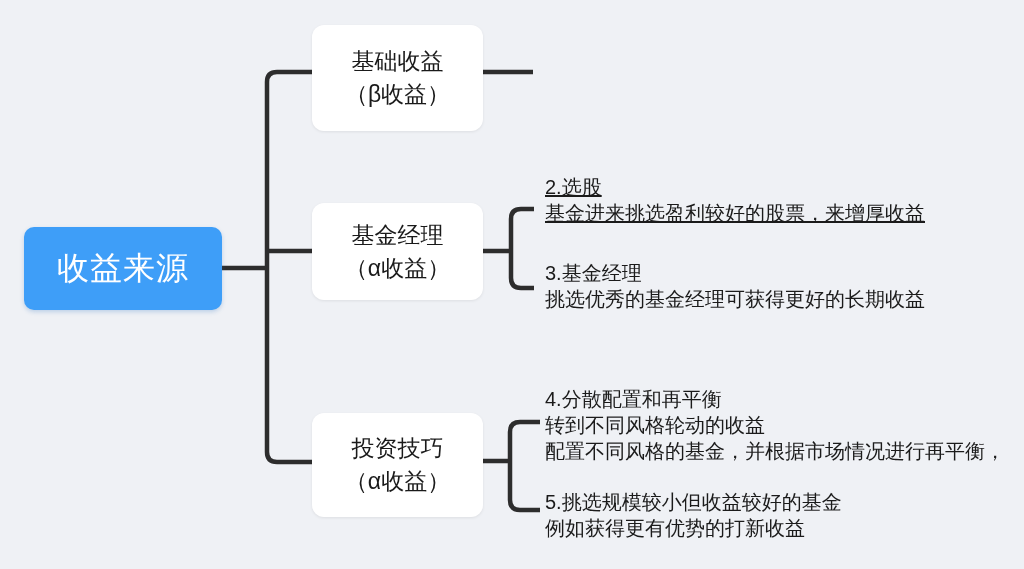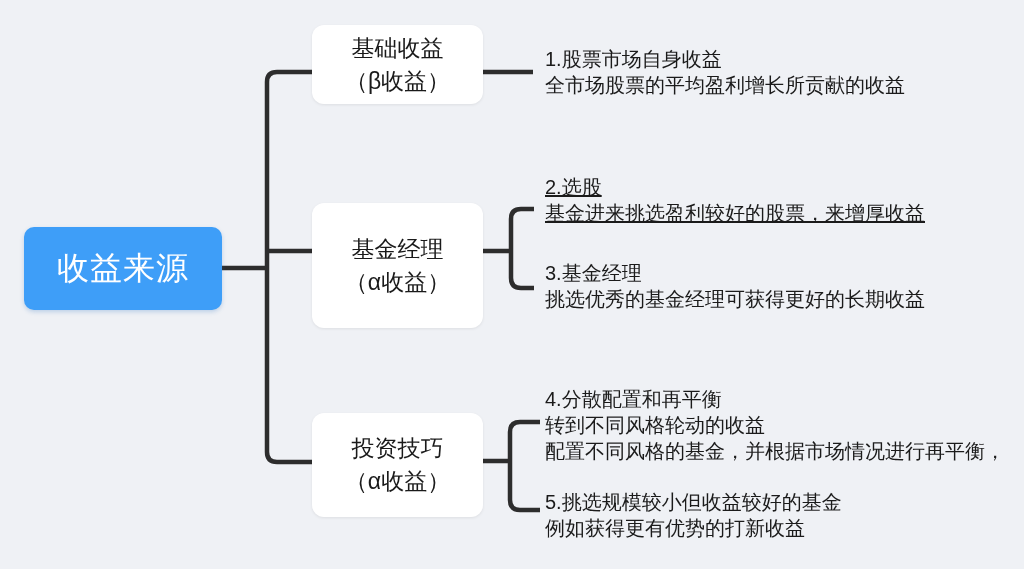--- a/index.html
+++ b/index.html
@@ -49,22 +49,22 @@
     left: 312px;
     width: 171px;
     background: #ffffff;
     border-radius: 12px;
     color: #1a1a1a;
     font-size: 23px;
     line-height: 33px;
     text-align: center;
     box-shadow: 0 1px 3px rgba(0,0,0,0.08);
   }
-  .branch-basic   { top: 25px;  height: 79px;  }
-  .branch-manager { top: 203px; height: 125px;  }
+  .branch-basic   { top: 25px;  height: 106px;  }
+  .branch-manager { top: 203px; height: 97px;  }
   .branch-skill   { top: 413px; height: 104px; }
 
   .leaf-node {
     position: absolute;
     left: 545px;
     color: #1b1b1b;
     font-size: 20px;
     line-height: 26px;
     white-space: nowrap;
   }
@@ -106,24 +106,20 @@
   <div class="node branch-node branch-manager">
     <div>基金经理</div>
     <div>（α收益）</div>
   </div>
 
   <div class="node branch-node branch-skill">
     <div>投资技巧</div>
     <div>（α收益）</div>
   </div>
 
-  <div class="leaf-node leaf-1">
-    <div>1.股票市场自身收益</div>
-    <div>全市场股票的平均盈利增长所贡献的收益</div>
-  </div>
 
   <div class="leaf-node leaf-2">
     <div>2.选股</div>
     <div>基金进来挑选盈利较好的股票，来增厚收益</div>
   </div>
 
   <div class="leaf-node leaf-3">
     <div>3.基金经理</div>
     <div>挑选优秀的基金经理可获得更好的长期收益</div>
   </div>

